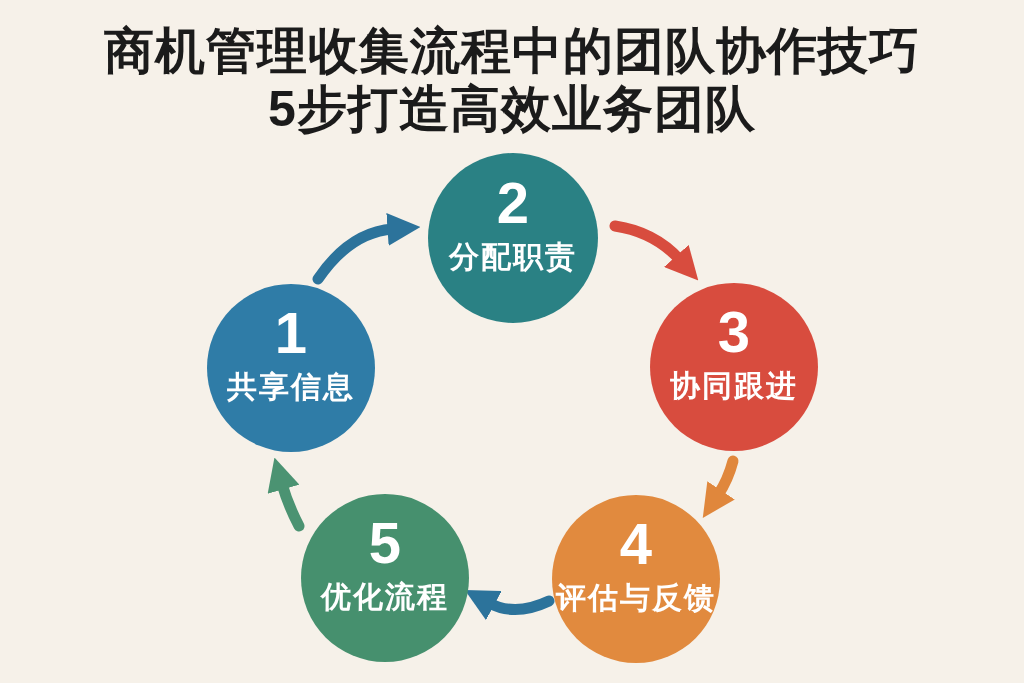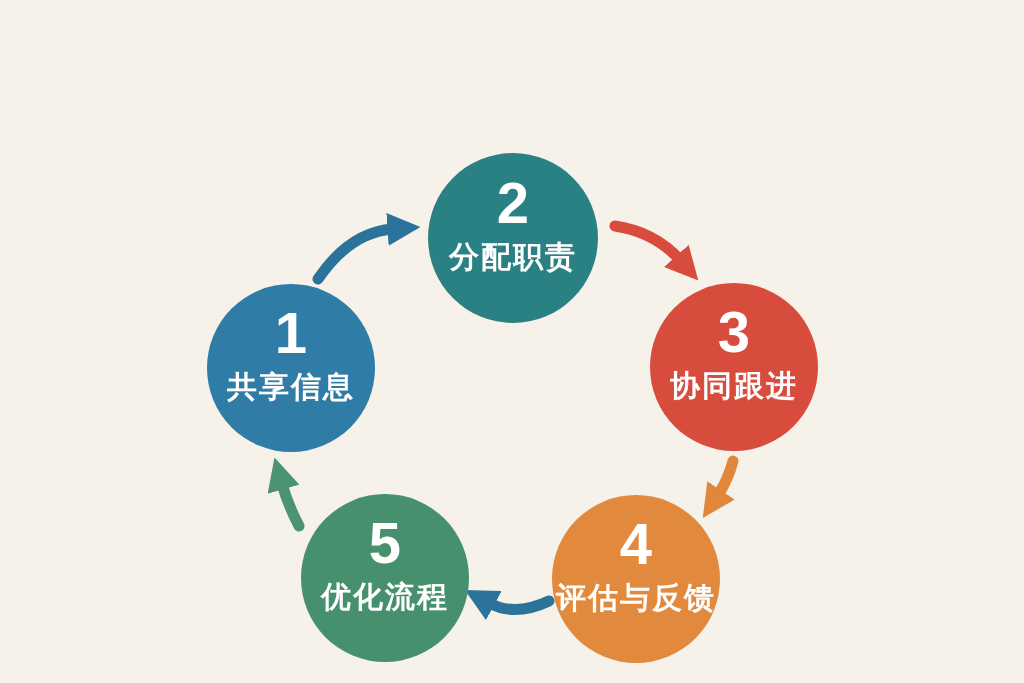--- a/index.html
+++ b/index.html
@@ -56,20 +56,24 @@
     fill: none;
     stroke-width: 11;
     stroke-linecap: round;
   }
 </style>
 </head>
 <body style="background: rgb(246, 241, 233);">
 
 <div class="canvas">
 
+  <div class="title-block">
+    <div class="title-line-1">商机管理收集流程中的团队协作技巧</div>
+    <div class="title-line-2">5步打造高效业务团队</div>
+  </div>
 
   <svg class="diagram-svg" viewBox="0 0 1024 683">
     <defs>
       <marker id="head1" orient="auto" markerUnits="strokeWidth" markerWidth="3" markerHeight="3" viewBox="0 0 6 6" refX="1" refY="3">
         <path d="M0,0 L6,3 L0,6 Z" fill="#2c739b"></path>
       </marker>
       <marker id="head2" orient="auto" markerUnits="strokeWidth" markerWidth="3" markerHeight="3" viewBox="0 0 6 6" refX="1" refY="3">
         <path d="M0,0 L6,3 L0,6 Z" fill="#d84c3e"></path>
       </marker>
       <marker id="head3" orient="auto" markerUnits="strokeWidth" markerWidth="3" markerHeight="3" viewBox="0 0 6 6" refX="1" refY="3">

